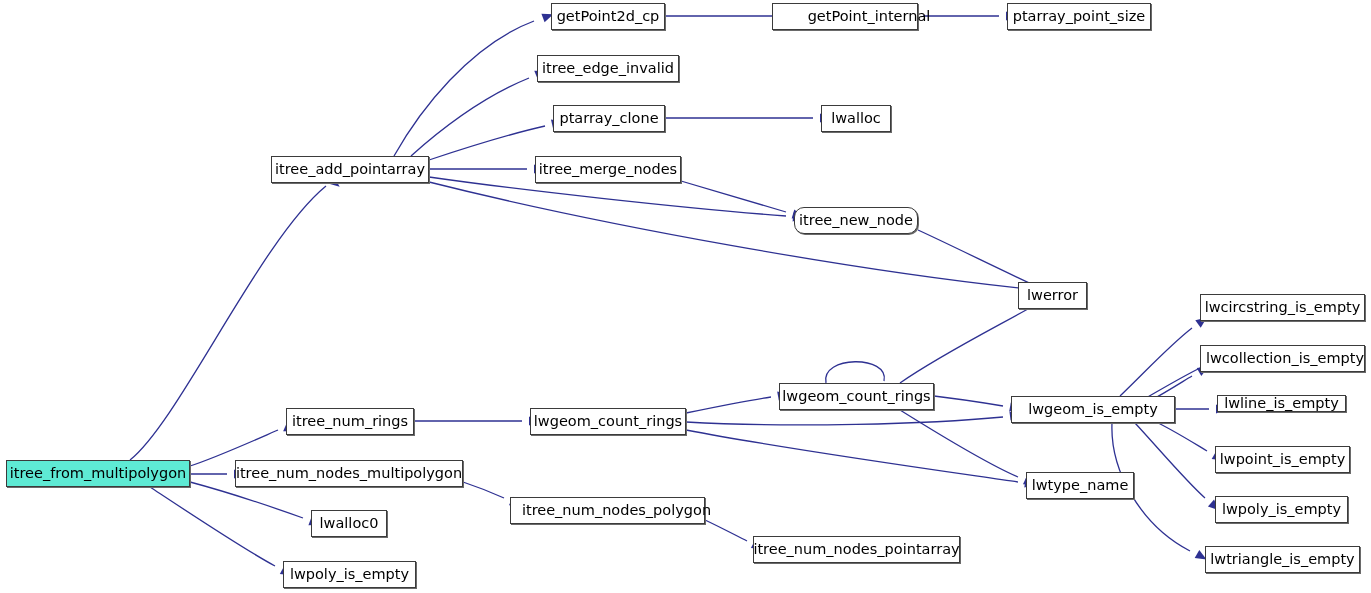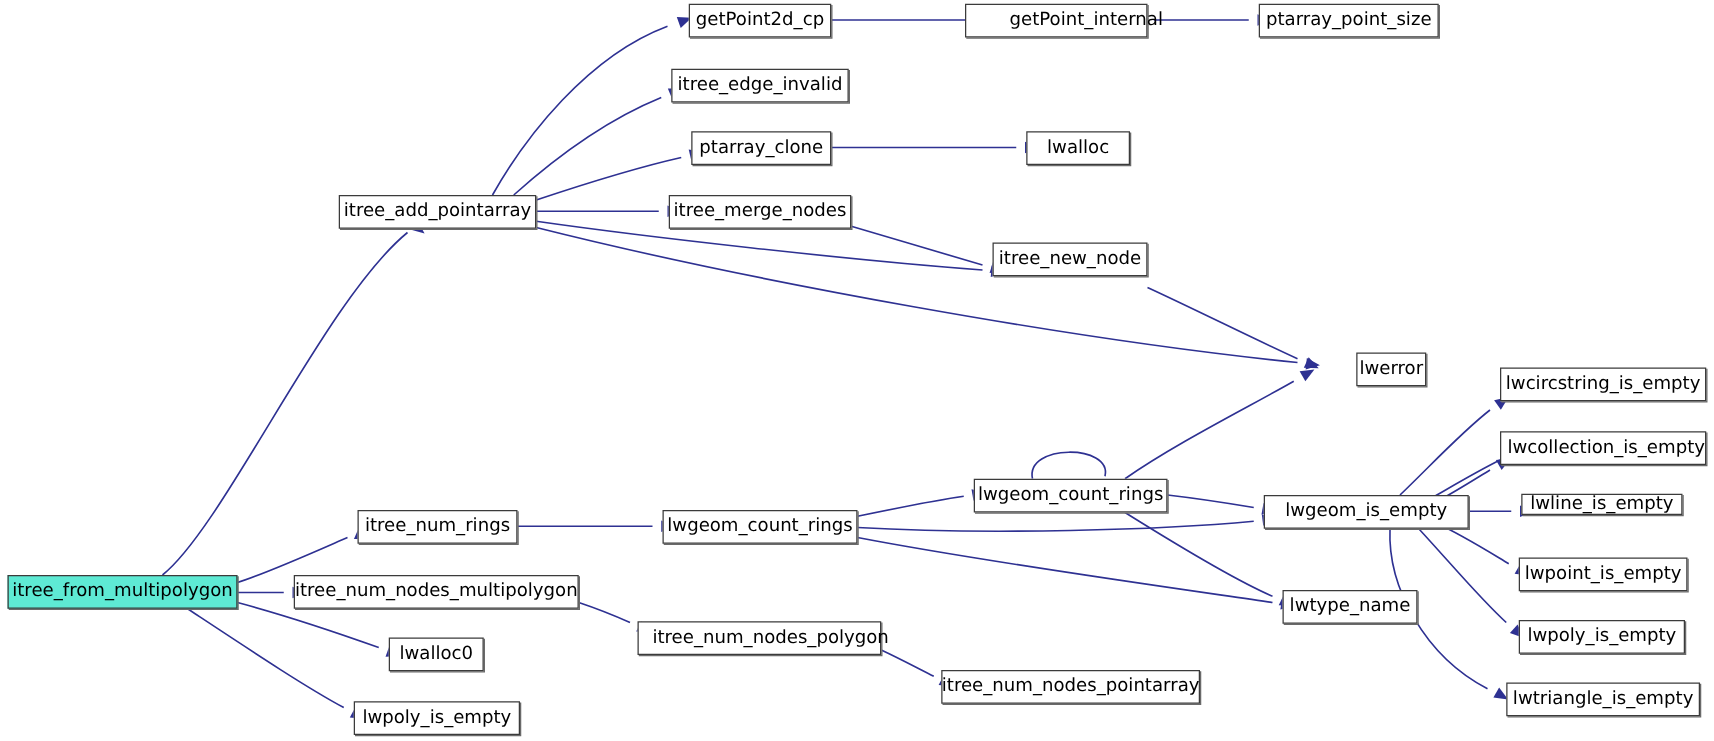--- a/index.html
+++ b/index.html
@@ -182,30 +182,30 @@
     </div>
     <div class="node" style="left: 1007px; top: 3px; width: 144px; height: 27px;">
       <span class="node-label">ptarray_point_size</span>
     </div>
     <div class="node" style="left: 537px; top: 55px; width: 142px; height: 27px;">
       <span class="node-label">itree_edge_invalid</span>
     </div>
     <div class="node" style="left: 553px; top: 105px; width: 112px; height: 27px;">
       <span class="node-label">ptarray_clone</span>
     </div>
-    <div class="node" style="left: 821px; top: 105px; width: 83px; height: 27px;">
+    <div class="node" style="left: 821px; top: 105px; width: 70px; height: 27px;">
       <span class="node-label">lwalloc</span>
     </div>
     <div class="node" style="left: 535px; top: 156px; width: 146px; height: 27px;">
       <span class="node-label">itree_merge_nodes</span>
     </div>
-    <div class="node" style="left: 794px; top: 194px; width: 124px; height: 27px;">
+    <div class="node" style="left: 794px; top: 207px; width: 124px; height: 27px; border-radius: 10px;">
       <span class="node-label">itree_new_node</span>
     </div>
-    <div class="node" style="left: 1085px; top: 282px; width: 56px; height: 27px;">
+    <div class="node" style="left: 1018px; top: 282px; width: 69px; height: 27px;">
       <span class="node-label">lwerror</span>
     </div>
     <div class="node" style="left: 286px; top: 408px; width: 128px; height: 27px;">
       <span class="node-label">itree_num_rings</span>
     </div>
     <div class="node" style="left: 530px; top: 408px; width: 156px; height: 27px;">
       <span class="node-label">lwgeom_count_rings</span>
     </div>
     <div class="node" style="left: 779px; top: 383px; width: 155px; height: 27px;">
       <span class="node-label">lwgeom_count_rings</span>

